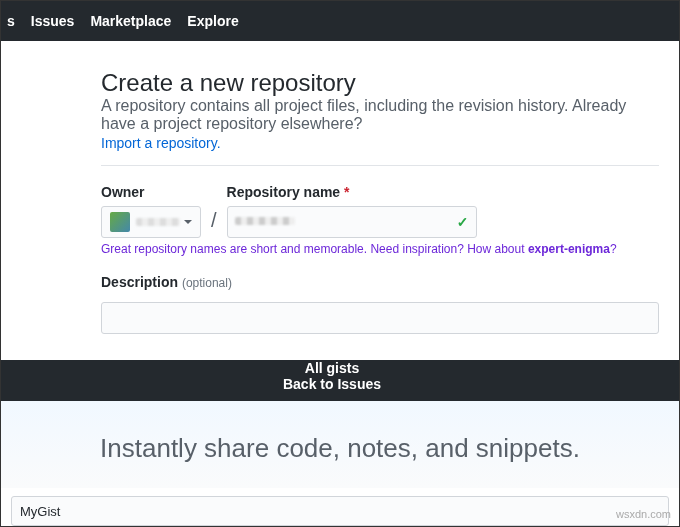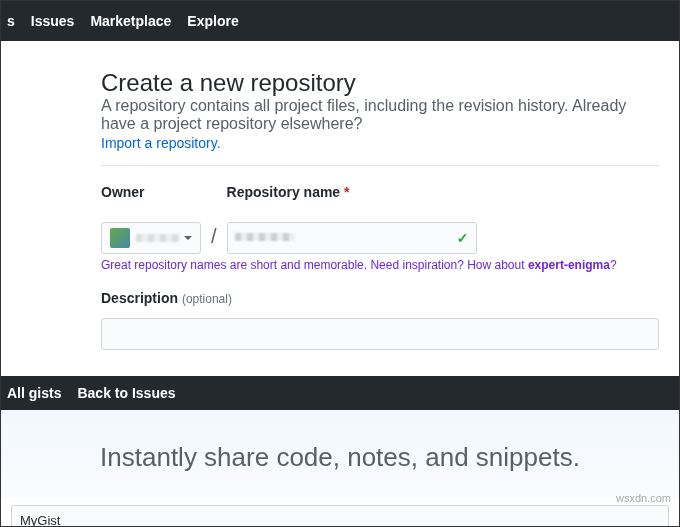--- a/index.html
+++ b/index.html
@@ -5,45 +5,45 @@
   * { box-sizing: border-box; margin: 0; padding: 0; }
   body { font-family: -apple-system, BlinkMacSystemFont, "Segoe UI", Helvetica, Arial, sans-serif; font-size: 14px; color: #24292e; background: #fff; width: 680px; }
   .topnav { background: #24292e; color: #fff; height: 40px; display: flex; align-items: center; padding: 0 6px; font-size: 14px; }
   .topnav .nav-item { color: #fff; margin-right: 16px; font-weight: 600; font-size: 14px; cursor: pointer; }
   .repo-section { padding: 28px 20px 22px 100px; }
   .repo-title { font-size: 24px; font-weight: 400; color: #24292e; }
   .repo-sub { font-size: 16px; color: #586069; margin-bottom: 2px; }
   .repo-link { color: #0366d6; font-size: 14px; cursor: pointer; }
   hr.sep { border: none; border-top: 1px solid #e1e4e8; margin: 14px 0 18px 0; }
   .form-row { display: flex; align-items: flex-end; }
-  .form-group { display: flex; flex-direction: column; gap: 16px; }
+  .form-group { display: flex; flex-direction: column; }
   .label { font-weight: 600; font-size: 14px; margin-bottom: 6px; }
   .label .opt { font-weight: 400; color: #6a737d; font-size: 12px; }
   .req { color: #cb2431; }
   .owner-select { display: flex; align-items: center; border: 1px solid #d1d5da; border-radius: 3px; background: #fafbfc; height: 32px; padding: 0 8px; width: 100px; cursor: pointer; }
   .avatar { width: 20px; height: 20px; background: linear-gradient(135deg,#6a4,#48a); border-radius: 2px; margin-right: 6px; }
   .owner-name { flex: 1; height: 8px; background: repeating-linear-gradient(90deg,#ddd,#ddd 6px,#eee 6px,#eee 12px); border-radius: 2px; filter: blur(1px); }
   .caret { width: 0; height: 0; border-left: 4px solid transparent; border-right: 4px solid transparent; border-top: 4px solid #586069; margin-left: 4px; }
   .slash { margin: 0 10px 6px 10px; font-size: 20px; color: #586069; }
   .repo-name-input { position: relative; }
   .repo-name-input input { border: 1px solid #d1d5da; border-radius: 3px; background: #fafbfc; height: 32px; width: 250px; padding: 0 30px 0 8px; font-size: 14px; color: #24292e; }
   .repo-name-blur { position: absolute; left: 8px; top: 11px; width: 60px; height: 8px; background: repeating-linear-gradient(90deg,#ccc,#ccc 6px,#eee 6px,#eee 12px); filter: blur(1px); border-radius: 2px; }
   .check { position: absolute; right: 8px; top: 8px; color: #28a745; font-weight: bold; }
   .hint { font-size: 12px; color: #6d28d9; margin-top: 4px; }
   .hint strong { font-weight: 600; }
   .desc-group { margin-top: 18px; }
   .desc-input { width: 100%; height: 32px; border: 1px solid #d1d5da; border-radius: 3px; background: #fafbfc; padding: 0 8px; font-size: 14px; margin-top: 6px; }
 
-  .gistnav { background: #24292e; color: #fff; height: 34px; display: flex; align-items: center; padding: 0 6px; font-size: 14px; margin-top: 4px; }
+  .gistnav { background: #24292e; color: #fff; height: 41px; display: flex; align-items: center; padding: 0 6px; font-size: 14px; margin-top: 4px; flex-direction: column; }
   .gistnav .nav-item { color: #fff; margin-right: 16px; font-weight: 600; font-size: 14px; cursor: pointer; }
   .gist-hero { background: linear-gradient(#f1f8ff, #fafbfc); text-align: center; padding: 32px 0 24px 0; }
   .gist-hero h2 { font-size: 26px; font-weight: 300; color: #586069; }
   .gist-body { padding: 8px 10px 16px 10px; }
   .gist-desc { width: 100%; height: 30px; border: 1px solid #d1d5da; border-radius: 3px; background: #fafbfc; padding: 0 8px; font-size: 13px; color: #24292e; }
-  .watermark { position: absolute; right: 8px; bottom: 22px; font-size: 11px; color: #aaa; }
+  .watermark { position: absolute; right: 8px; bottom: 6px; font-size: 11px; color: #aaa; }
   .outer { position: relative; width: 680px; height: 527px; border: 1px solid #333; overflow: hidden; }
 </style>
 </head>
 <body>
 
 <div class="outer">
 
 <div class="topnav">
   <span class="nav-item">s</span>
   <span class="nav-item">Issues</span>

